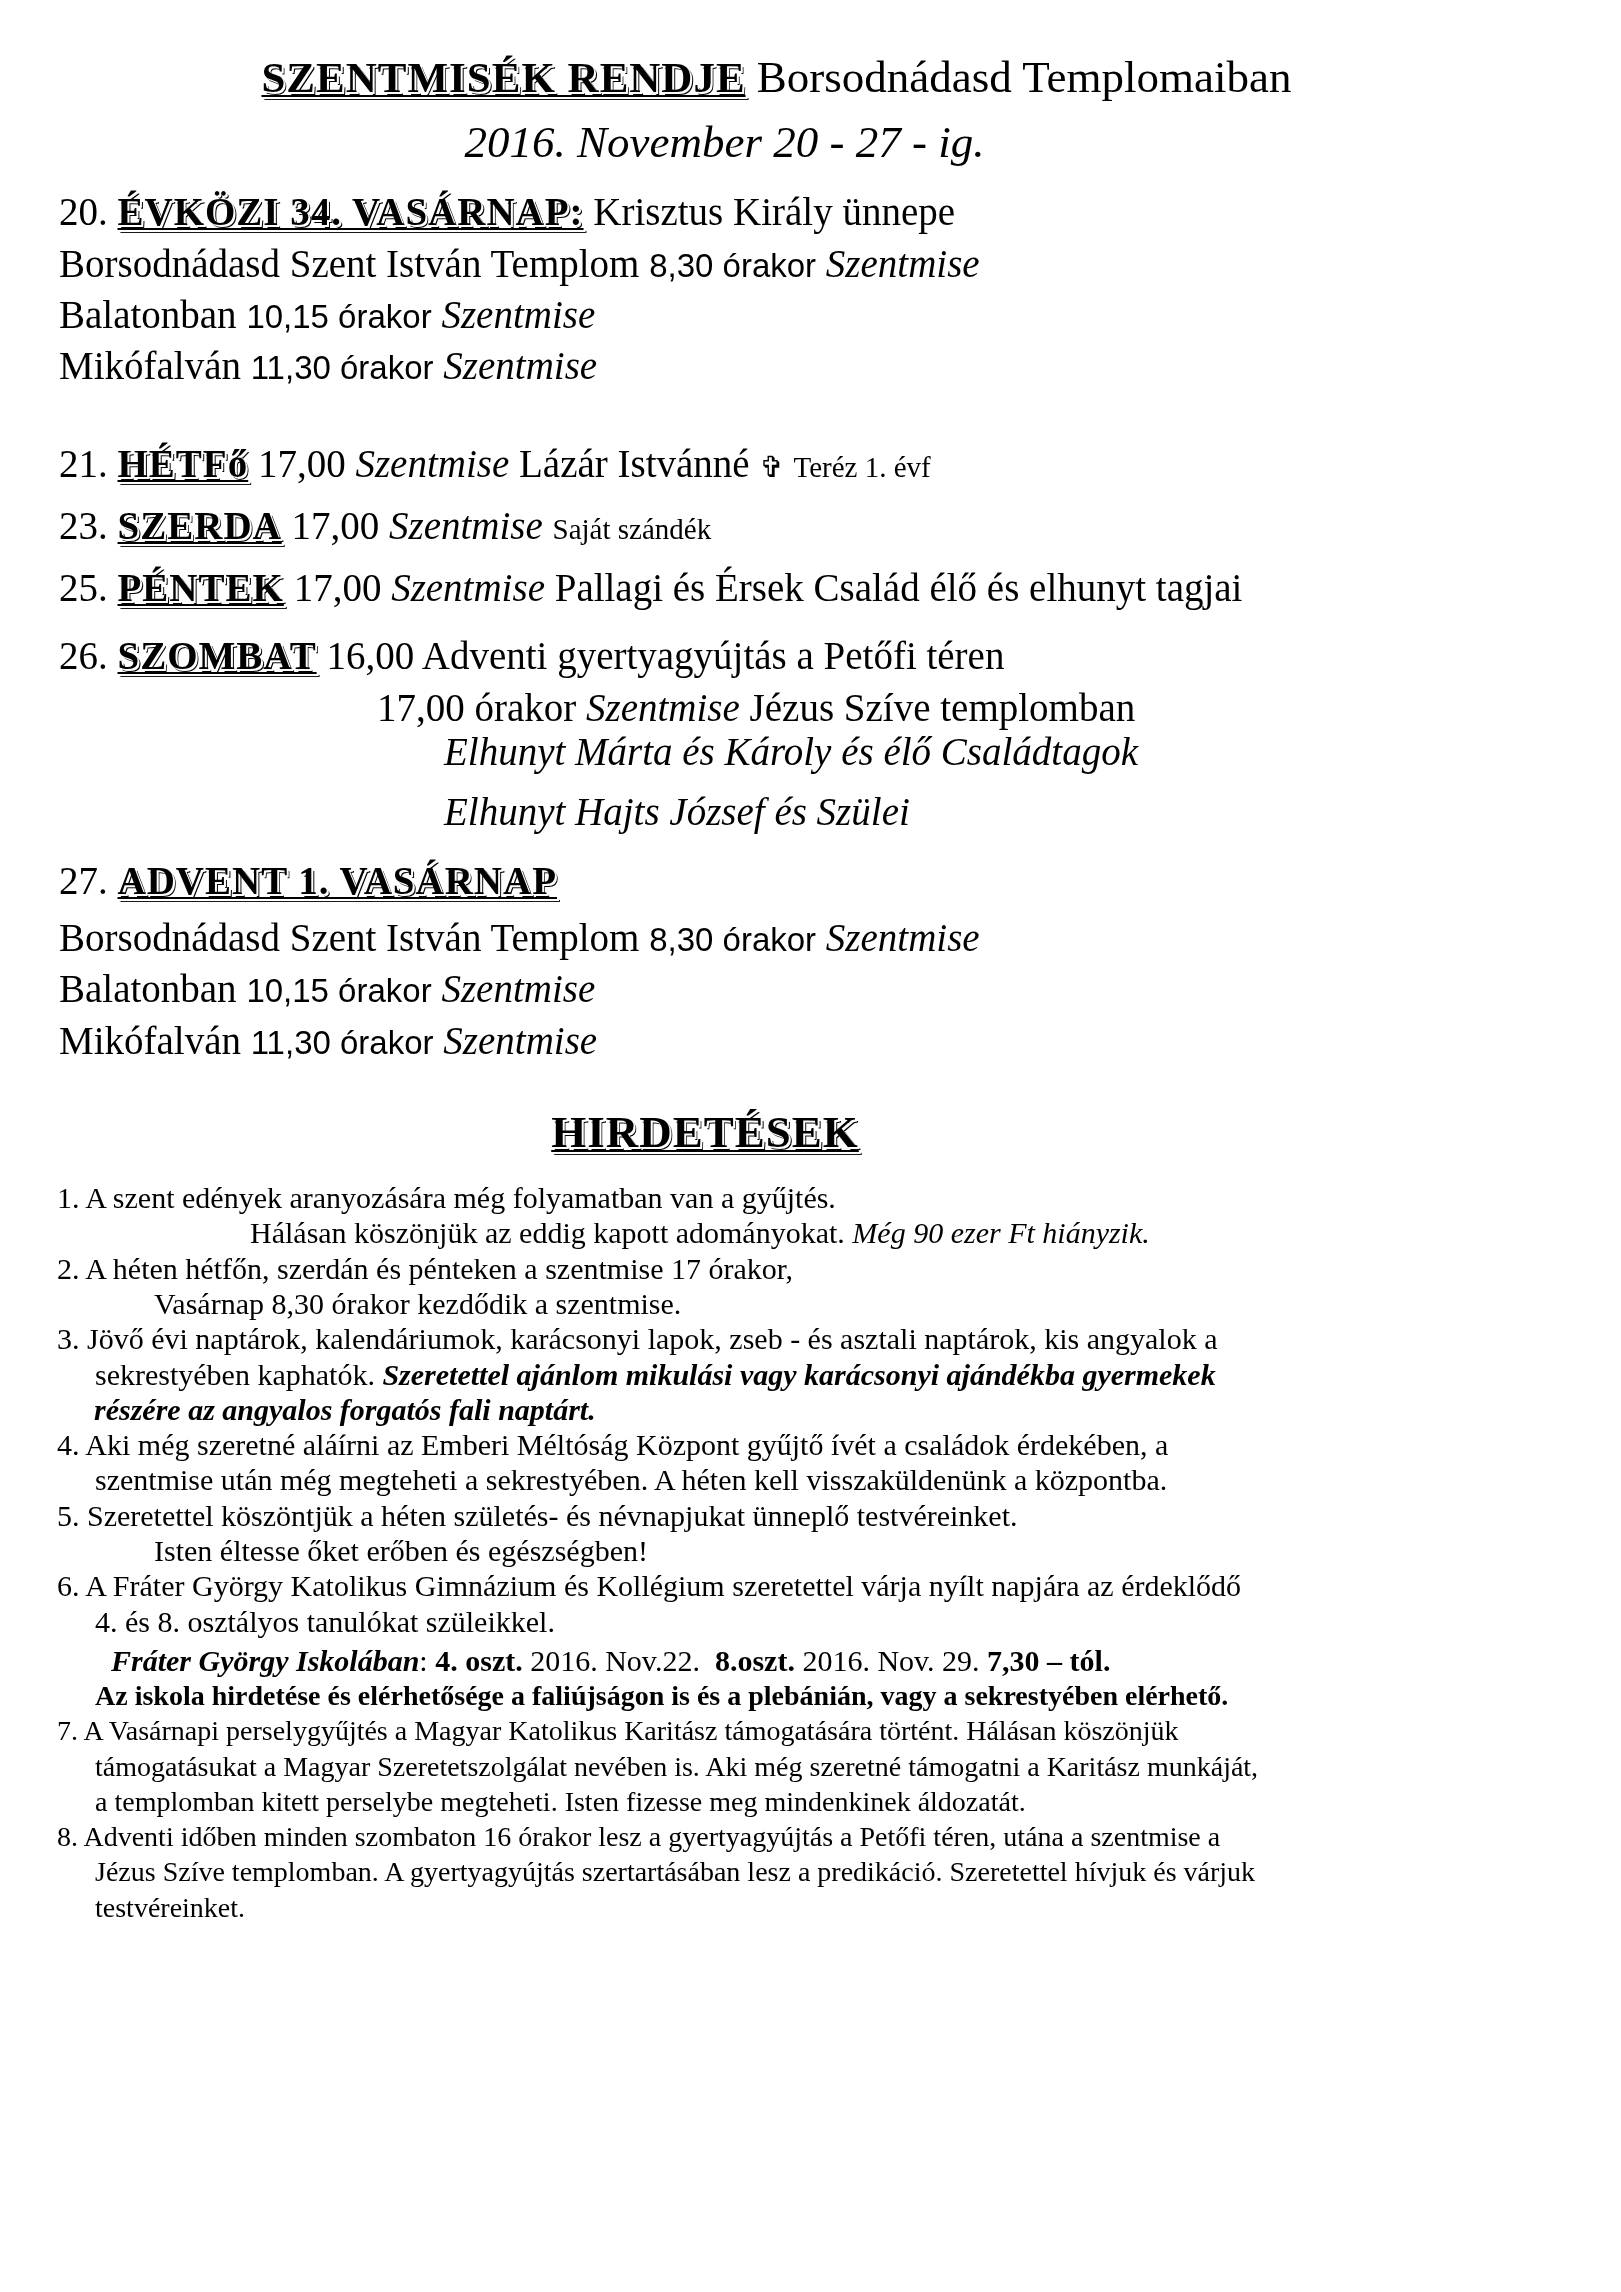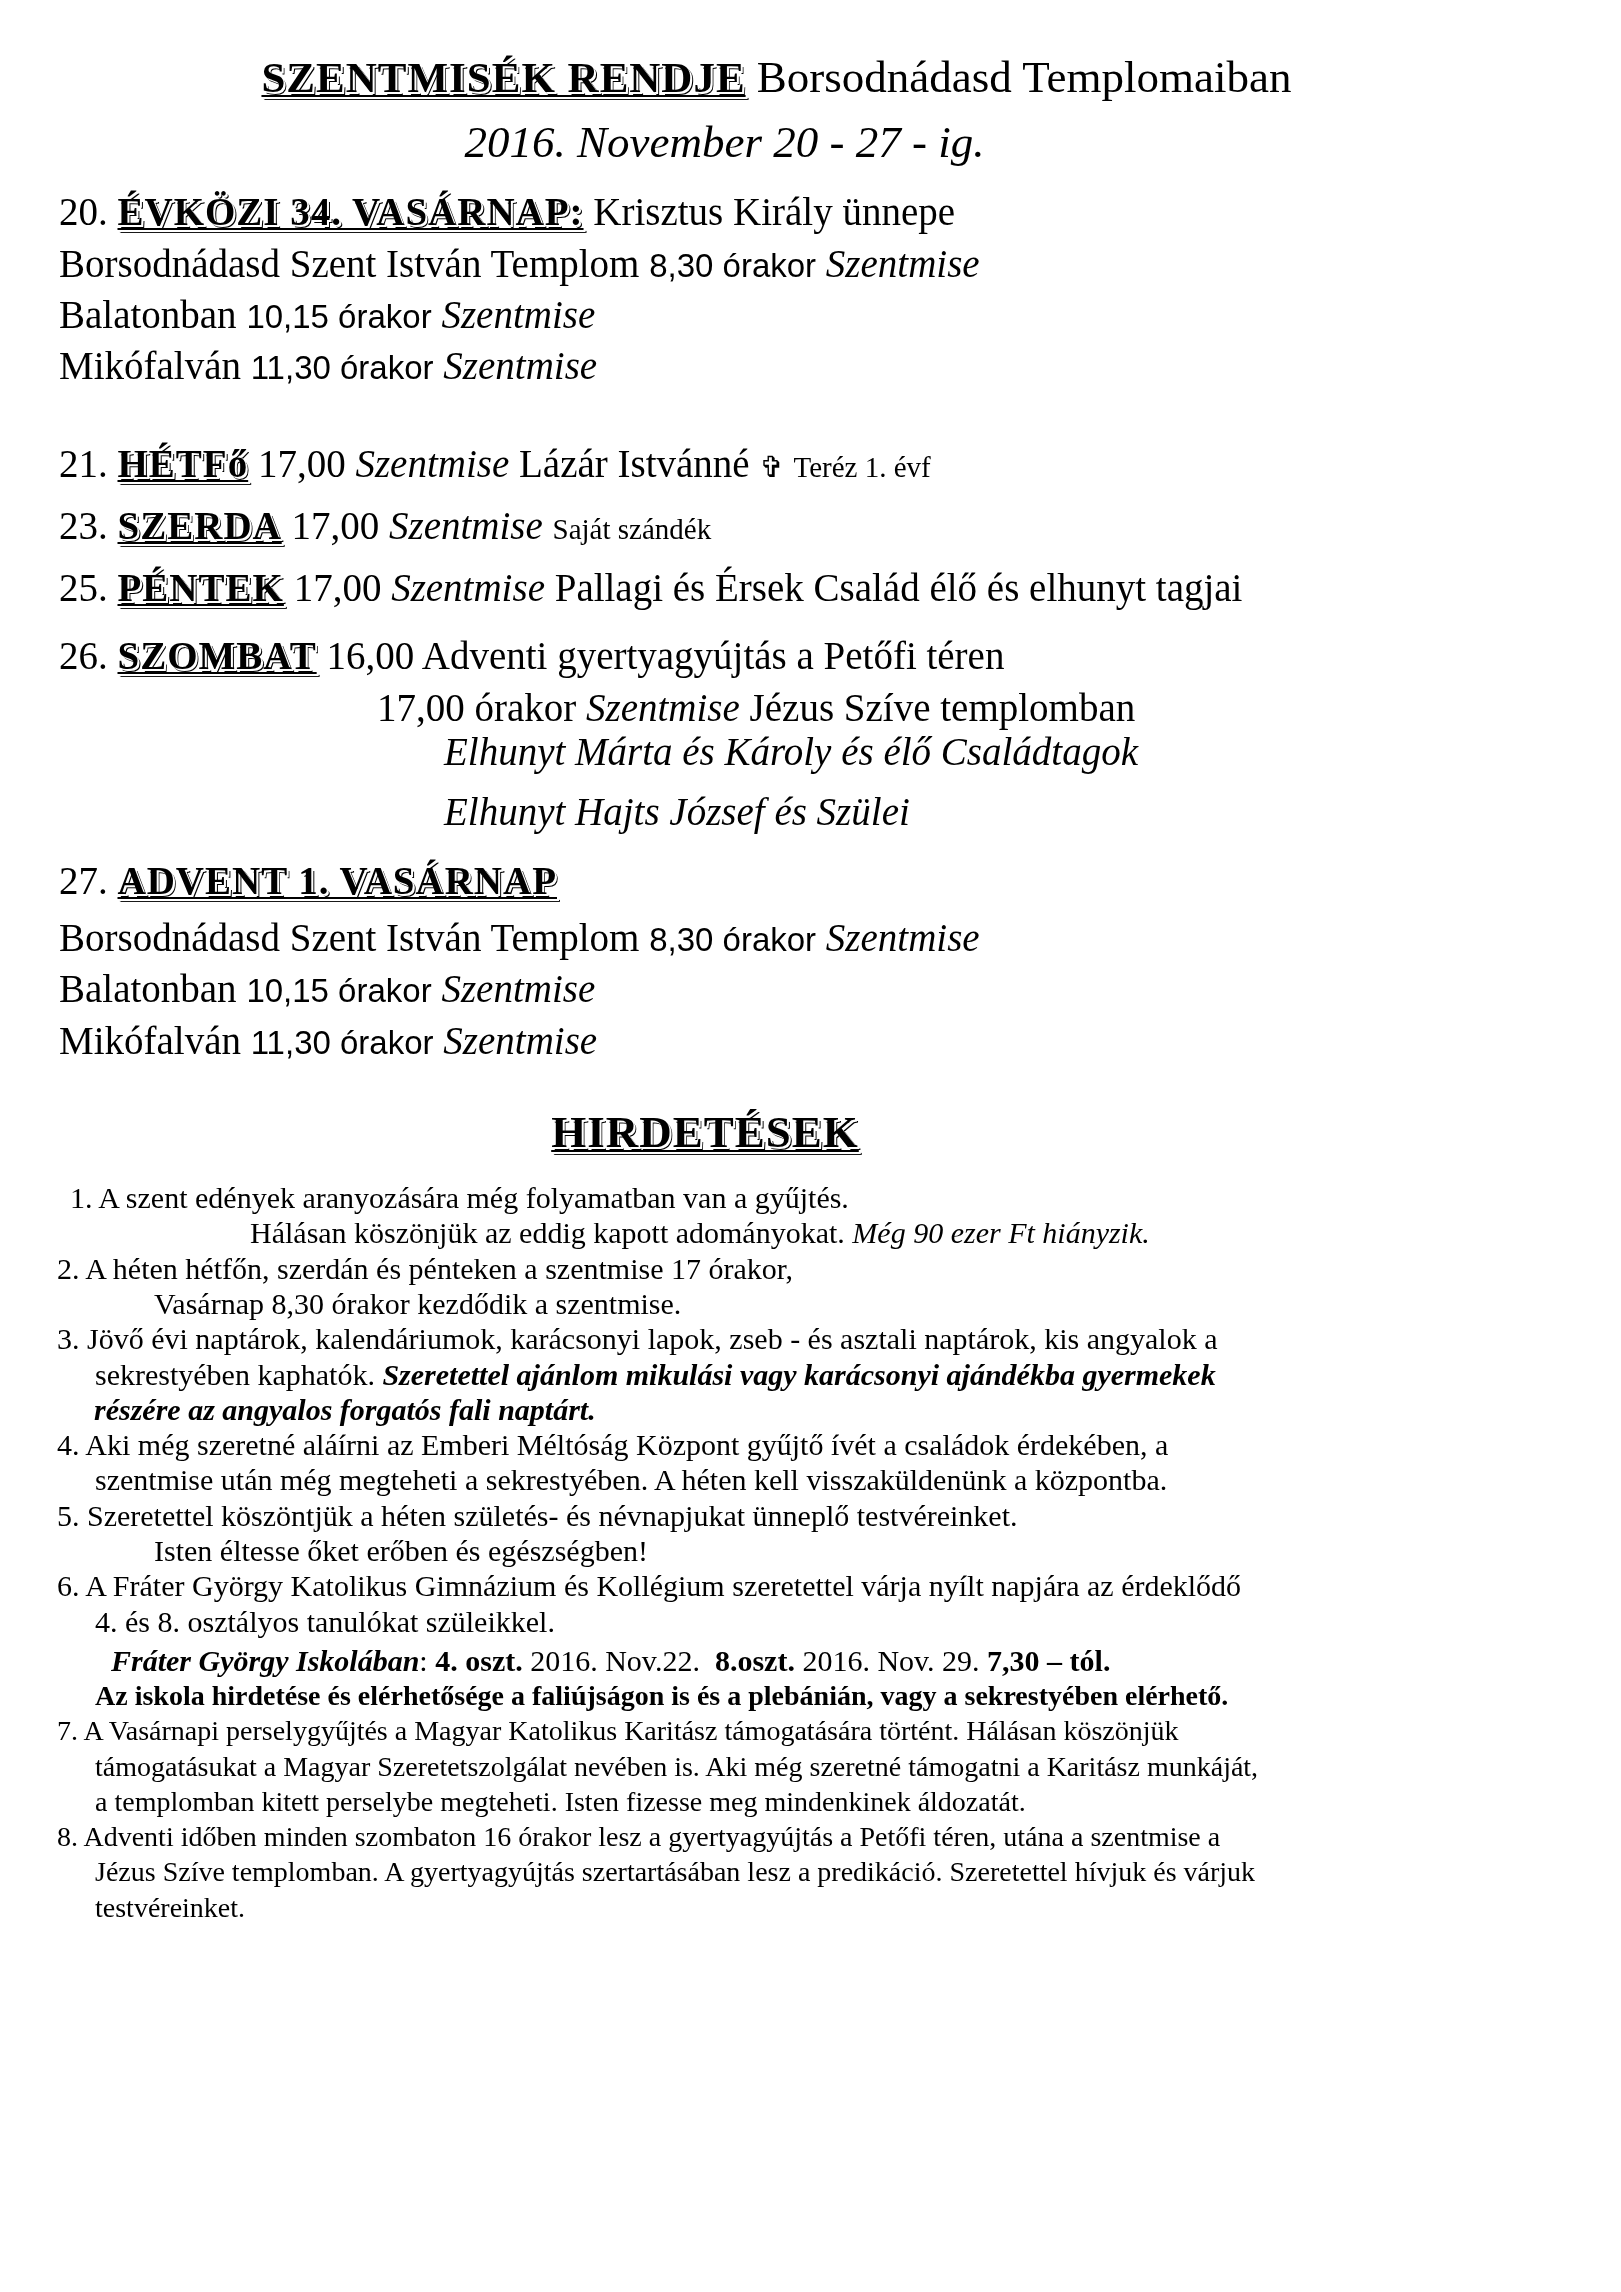--- a/index.html
+++ b/index.html
@@ -120,21 +120,21 @@
 <div class="abs big" style="top:1015px;left:59px;">
   <span>Mikófalván</span>
   <span class="sans mid">11,30 órakor</span>
   <span class="it">Szentmise</span>
 </div>
 
 <div id="hird-title" class="abs">
   <span class="deco">HIRDETÉSEK</span>
 </div>
 
-<div class="abs ann" style="top:1180px;left:70px;">1. A szent edények aranyozására még folyamatban van a gyűjtés.</div>
+<div class="abs ann" style="top:1180px;left:57px;">1. A szent edények aranyozására még folyamatban van a gyűjtés.</div>
 <div class="abs ann" style="top:1215px;left:250px;">
   <span>Hálásan köszönjük az eddig kapott adományokat.</span>
   <span class="it">Még 90 ezer Ft hiányzik.</span>
 </div>
 
 <div class="abs ann" style="top:1251px;left:57px;">2. A héten hétfőn, szerdán és pénteken a szentmise 17 órakor,</div>
 <div class="abs ann" style="top:1286px;left:154px;">Vasárnap 8,30 órakor kezdődik a szentmise.</div>
 
 <div class="abs ann" style="top:1321px;left:57px;text-align:center;">3. Jövő évi naptárok, kalendáriumok, karácsonyi lapok, zseb - és asztali naptárok, kis angyalok a</div>
 <div class="abs ann" style="top:1357px;left:95px;">

